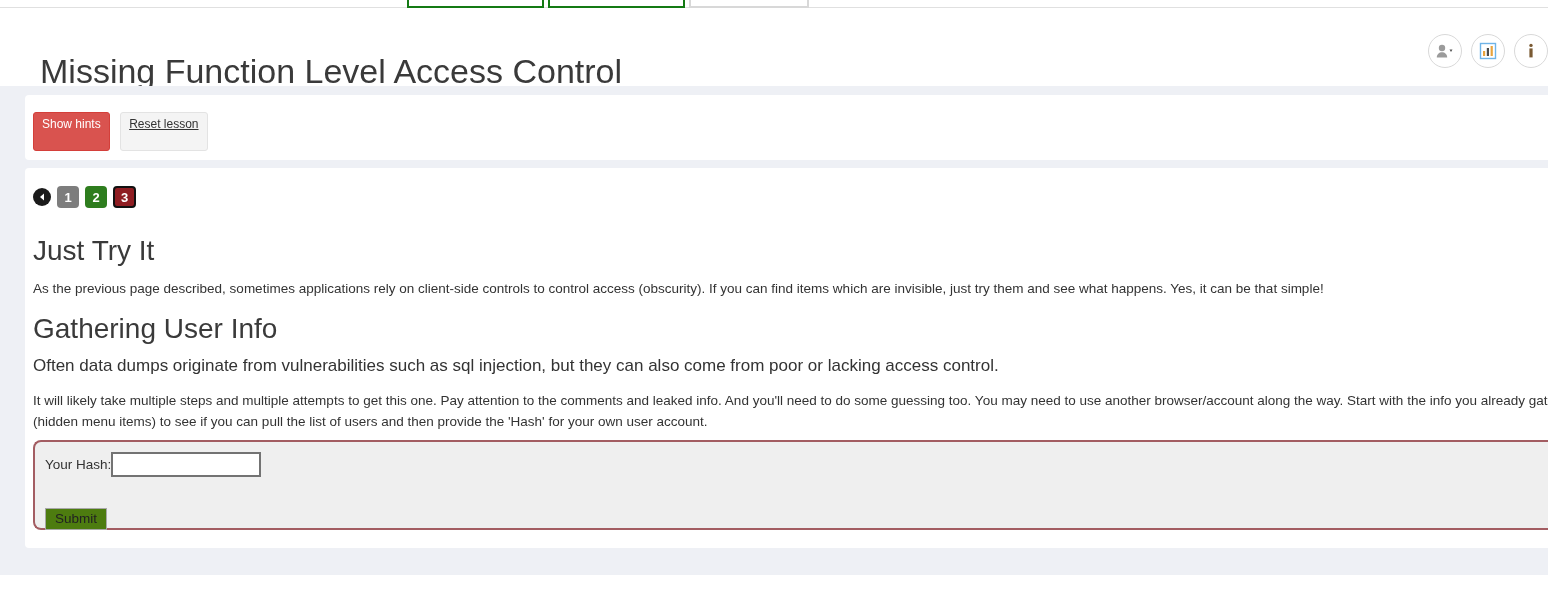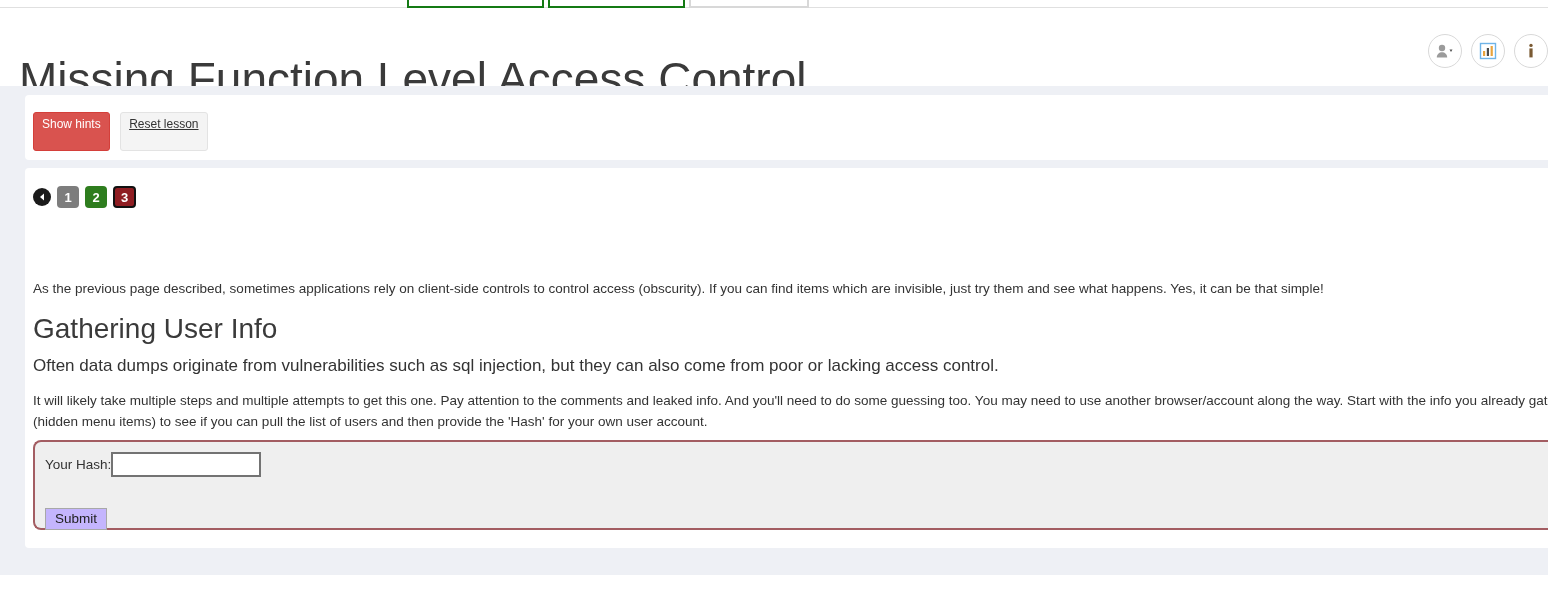--- a/index.html
+++ b/index.html
@@ -30,22 +30,22 @@
   .top-menu-item.one { left: 407px; width: 137px; }
   .top-menu-item.two { left: 548px; width: 137px; }
   .top-menu-item.three { left: 689px; width: 120px; border-color: #d8d8d8; }
 
   
   .header {
     position: absolute; top: 8px; left: 0; width: 1548px; height: 78px;
     background: #ffffff;
   }
   .page-title {
-    position: absolute; left: 19px; top: 18px;
-    font-size: 46px; line-height: 44px;
+    position: absolute; left: 40px; top: 18px;
+    font-size: 34px; line-height: 44px;
     color: #3a3a3a; font-weight: normal;
     white-space: nowrap;
   }
   .header-icons {
     position: absolute; right: 0px; top: 26px;
     display: flex; gap: 9px; align-items: center;
   }
   .icon-btn {
     width: 34px; height: 34px; border-radius: 50%;
     background: #ffffff; border: 1px solid #d9d9d9;
@@ -159,21 +159,21 @@
     border: 2px solid #737373;
     background: #ffffff;
     font-size: 13px;
     padding: 1px 3px;
     font-family: "Liberation Sans", sans-serif;
     color: #222;
     outline: none;
   }
   .submit-btn {
     position: absolute; left: 10px; top: 66px;
-    background: #c4b5fd;
+    background: #4d7c0f;
     border: 1px solid #a8a8a8;
     font-size: 13.5px;
     padding: 2px 9px 3px 9px;
     color: #222222;
     cursor: pointer;
     font-family: "Liberation Sans", sans-serif;
   }
 
   
   .bottom-white {
@@ -235,20 +235,21 @@
         <div class="pager-arrow">
           <svg width="10" height="10" viewBox="0 0 10 10">
             <path d="M7 1.5 L3 5 L7 8.5 Z" fill="#ffffff"></path>
           </svg>
         </div>
         <div class="pager-num grey">1</div>
         <div class="pager-num green">2</div>
         <div class="pager-num active">3</div>
       </div>
 
+      <h2 class="lesson-h2">Just Try It</h2>
       <p class="lesson-p1">As the previous page described, sometimes applications rely on client-side controls to control access (obscurity). If you can find items which are invisible, just try them and see what happens. Yes, it can be that simple!</p>
 
       <h2 class="lesson-h2b">Gathering User Info</h2>
       <p class="lesson-p2">Often data dumps originate from vulnerabilities such as sql injection, but they can also come from poor or lacking access control.</p>
       <p class="lesson-p3">It will likely take multiple steps and multiple attempts to get this one. Pay attention to the comments and leaked info. And you'll need to do some guessing too. You may need to use another browser/account along the way. Start with the info you already gathered (hidden menu items) to see if you can pull the list of users and then provide the 'Hash' for your own user account.</p>
 
       <div class="attack-form">
         <div class="form-row">
           <span class="form-label">Your Hash:</span>
           <input class="hash-input" type="text" placeholder="" style="">

